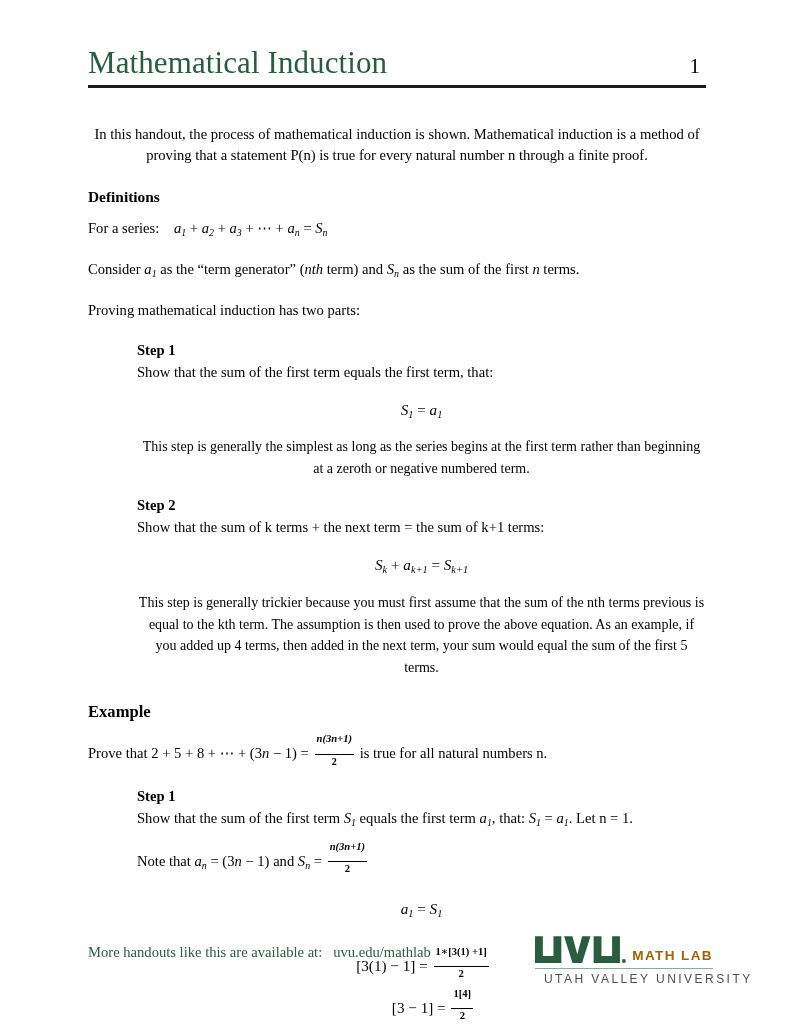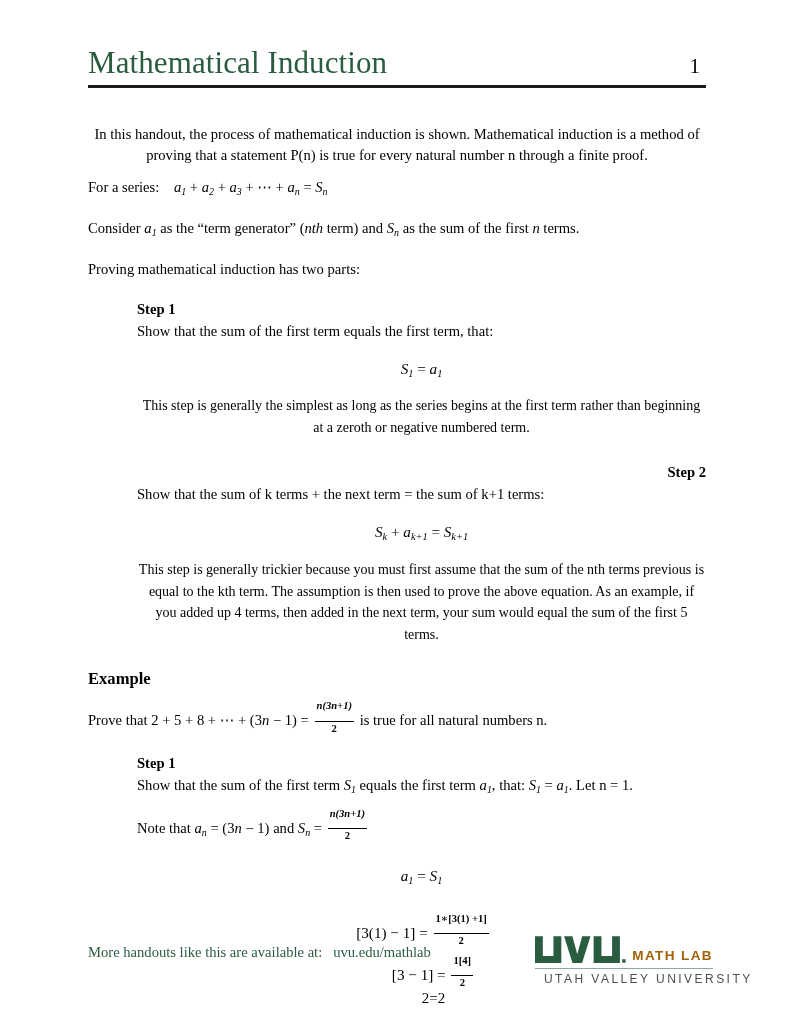--- a/index.html
+++ b/index.html
@@ -82,21 +82,21 @@
   .indent {
     margin-left: 49px;
     width: 569px;
   }
   .step-head {
     font-size: 14.6px;
     font-weight: bold;
     line-height: 20px;
     margin-top: 19px;
   }
-  .step-head.t2 { margin-top: 24px; text-align: right; }
+  .step-head.t2 { margin-top: 16px; }
   .step-line {
     font-size: 14.6px;
     line-height: 21px;
     margin-top: 2px;
   }
   .step-para {
     font-size: 14px;
     line-height: 21.5px;
     margin-top: 17px;
     text-align: center;
@@ -224,20 +224,21 @@
   <div class="content">
 
     <div class="header-row">
       <div class="doc-title">Mathematical Induction</div>
       <div class="page-number">1</div>
     </div>
     <div class="header-rule"></div>
 
     <div class="para first">In this handout, the process of mathematical induction is shown. Mathematical induction is a method of proving that a statement P(n) is true for every natural number n through a finite proof.</div>
 
+    <div class="sec-head">Definitions</div>
 
     <div class="para tight">
       <span>For a series:</span>
       <span class="math">&nbsp;&nbsp;
         <span>a</span><sub>1</sub>
         <span class="mathup"> + </span>
         <span>a</span><sub>2</sub>
         <span class="mathup"> + </span>
         <span>a</span><sub>3</sub>
         <span class="mathup"> + </span><span class="mathup">⋯</span><span class="mathup"> + </span>

